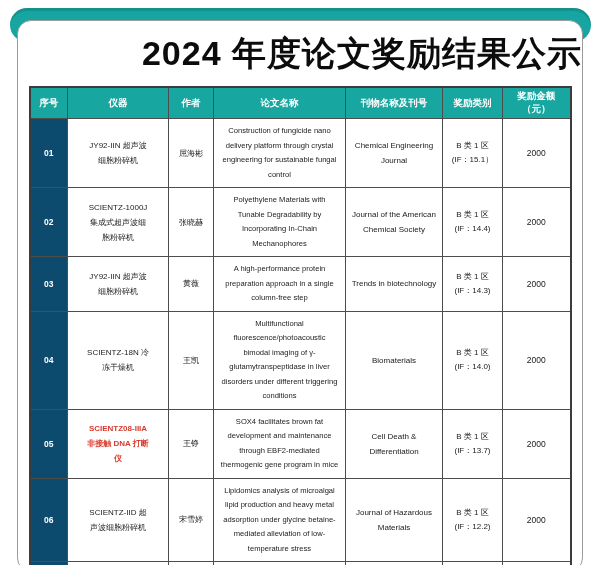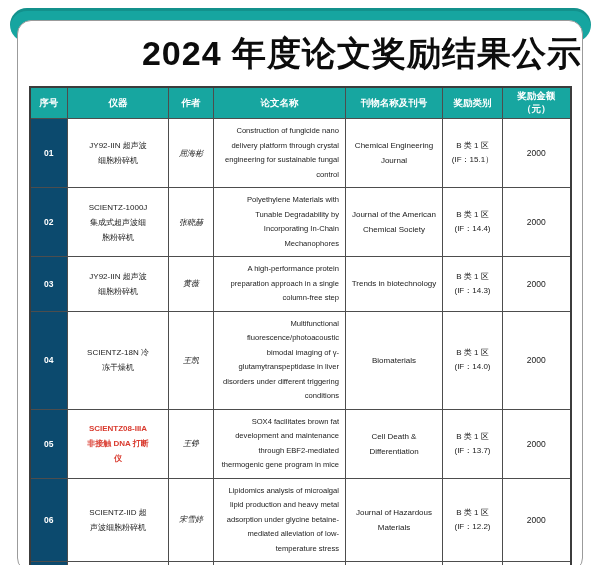--- a/index.html
+++ b/index.html
@@ -42,23 +42,23 @@
   .col-journal{width:97px;}
   .col-category{width:60px;}
   .col-amount{width:68px;}
   td.no-cell{
     background:#0c4a6e;color:#ffffff;font-size:8.5px;font-weight:bold;text-align:center;
   }
   td.instrument-cell{
     font-size:8px;line-height:15px;padding:4px 19px;white-space:pre-line;
   }
   td.instrument-cell.red{color:#d93a2e;font-weight:bold;}
-  td.author-cell{font-size:8px;padding:2px;font-style:italic;}
+  td.author-cell{font-size:8px;padding:2px;}
   td.paper-cell{
-    text-align:right;font-size:7.6px;line-height:14.5px;padding:5px 6px;
+    text-align:center;font-size:7.6px;line-height:14.5px;padding:5px 6px;
     color:#222;
     margin-top:31px;
   }
   td.journal-cell{font-size:8px;line-height:15px;padding:3px 4px;margin-left:33px;}
   td.category-cell{font-size:8px;line-height:14px;padding:3px 2px;}
   td.amount-cell{font-size:8.5px;padding:14px;}
 </style>
 </head>
 <body>
 

